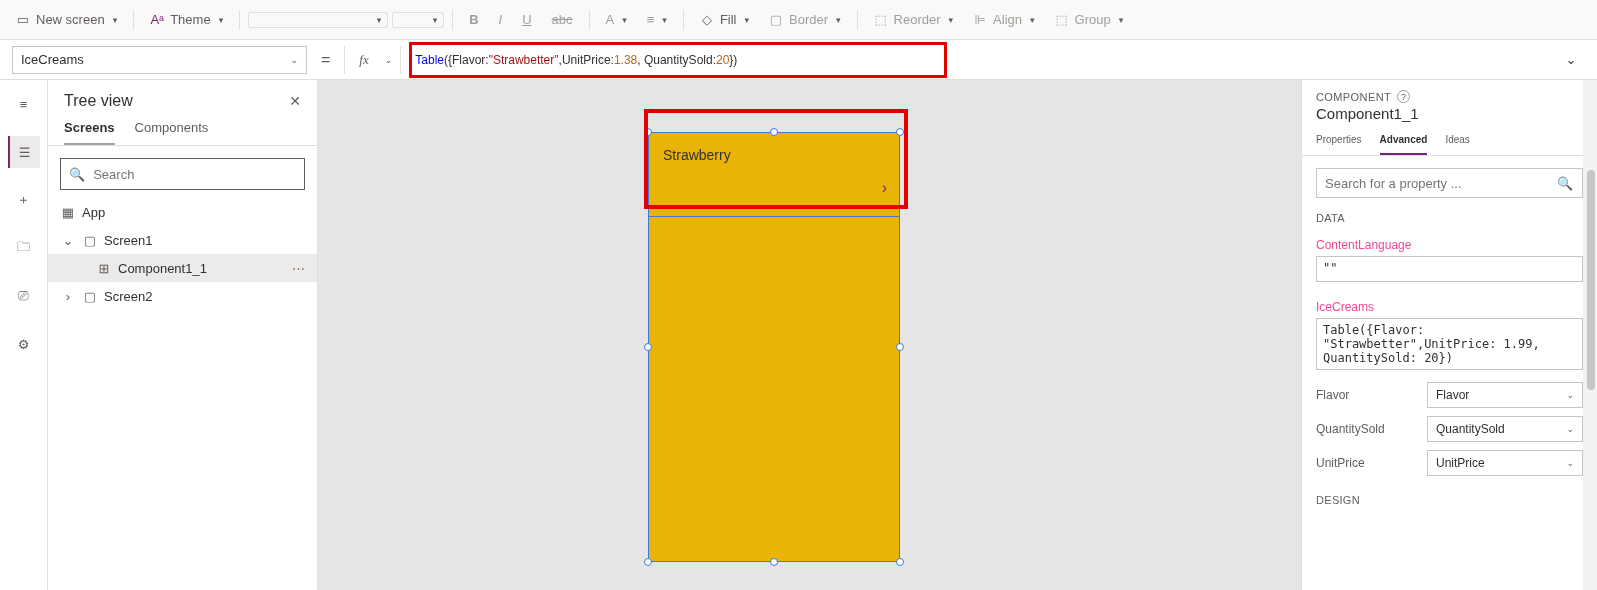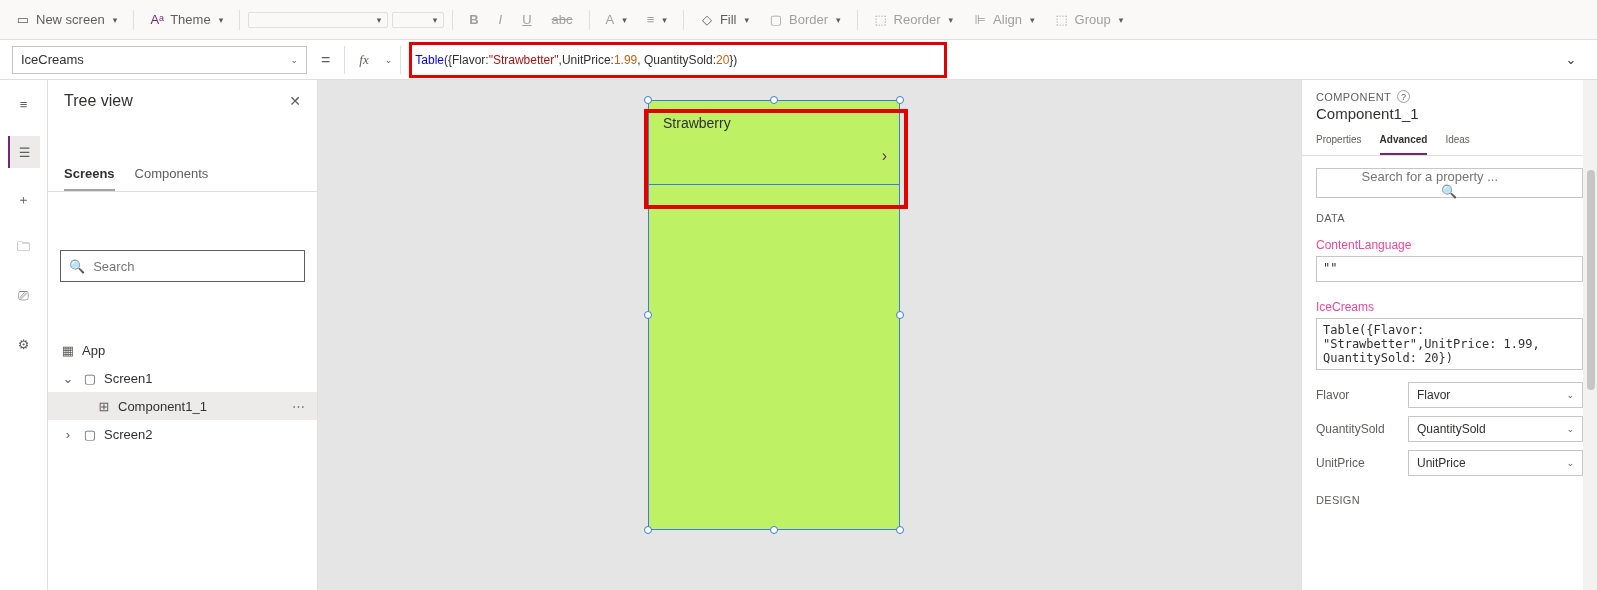--- a/index.html
+++ b/index.html
@@ -24,62 +24,62 @@
   .tok-str { color: #a31515; }
   .tok-num { color: #b5651d; }
   .expand-fx { width: 28px; display: flex; align-items: center; justify-content: center; }
 
   
   .main { display: flex; height: calc(590px - 80px); }
   .left-rail { width: 48px; background: #fff; border-right: 1px solid #e1dfdd; display: flex; flex-direction: column; align-items: center; padding-top: 8px; gap: 16px; }
   .rail-btn { width: 32px; height: 32px; display: flex; align-items: center; justify-content: center; color: #605e5c; cursor: pointer; }
 
   
-  .tree-panel { width: 270px; background: #fff; border-right: 1px solid #e1dfdd; display: flex; flex-direction: column; gap: 46px; }
+  .tree-panel { width: 270px; background: #fff; border-right: 1px solid #e1dfdd; display: flex; flex-direction: column; }
   .tree-header { display: flex; justify-content: space-between; align-items: center; padding: 12px 16px 4px; }
   .tree-title { font-size: 16px; font-weight: 400; }
   .tree-tabs { display: flex; gap: 20px; padding: 6px 16px 0; border-bottom: 1px solid #e1dfdd; }
   .tree-tab { padding-bottom: 8px; cursor: pointer; color: #605e5c; }
   .tree-tab.active { color: #323130; border-bottom: 2px solid #a3a3a3; font-weight: 600; }
   .tree-search { margin: 12px 12px 8px; height: 32px; border: 1px solid #605e5c; display: flex; align-items: center; padding: 0 8px; gap: 8px; }
   .tree-search input { border: none; outline: none; flex: 1; font-size: 13px; }
   .tree-list { flex: 1; overflow: auto; }
   .tree-row { display: flex; align-items: center; padding: 6px 12px; gap: 6px; cursor: pointer; color: #323130; }
   .tree-row.indent2 { padding-left: 48px; }
   .tree-row.selected { background: #edebe9; }
   .tree-more { margin-left: auto; color: #605e5c; }
   .tree-icon { width: 16px; height: 16px; display: inline-flex; align-items: center; justify-content: center; color: #605e5c; }
 
   
   .canvas { flex: 1; background: #e5e5e5; position: relative; }
-  .component { position: absolute; left: 330px; top: 20px; width: 252px; height: 430px; background: #bef264; border: 1px solid #3b7dd8; }
+  .component { position: absolute; left: 330px; top: 52px; width: 252px; height: 430px; background: #eab308; border: 1px solid #3b7dd8; }
   .sel-handle { position: absolute; width: 8px; height: 8px; background: #fff; border: 1px solid #3b7dd8; border-radius: 50%; }
   .h-tl { left: -5px; top: -5px; } .h-tm { left: 50%; top: -5px; transform: translateX(-50%); } .h-tr { right: -5px; top: -5px; }
   .h-ml { left: -5px; top: 50%; transform: translateY(-50%); } .h-mr { right: -5px; top: 50%; transform: translateY(-50%); }
   .h-bl { left: -5px; bottom: -5px; } .h-bm { left: 50%; bottom: -5px; transform: translateX(-50%); } .h-br { right: -5px; bottom: -5px; }
 
   .gallery-item { position: relative; height: 84px; border-bottom: 1px solid #3b7dd8; padding: 14px 14px; }
   .gallery-text { color: #323130; font-size: 14px; }
   .gallery-arrow { position: absolute; right: 12px; top: 46px; color: #742774; font-size: 16px; }
   .red-box { position: absolute; left: 326px; top: 29px; width: 264px; height: 100px; border: 4px solid #e50000; pointer-events: none; }
 
   
   .right-panel { width: 296px; background: #fff; border-left: 1px solid #e1dfdd; display: flex; flex-direction: column; position: relative; }
   .right-head { padding: 10px 14px 2px; display: flex; align-items: center; gap: 6px; color: #605e5c; font-size: 11px; letter-spacing: 0.4px; }
   .right-title { padding: 0 14px 6px; font-size: 15px; color: #323130; }
   .right-tabs { display: flex; gap: 18px; padding: 0 14px; border-bottom: 1px solid #e1dfdd; }
   .right-tab { padding: 6px 0 8px; cursor: pointer; color: #605e5c; font-size: 10px; text-align: center; }
   .right-tab.active { color: #323130; border-bottom: 2px solid #742774; font-weight: 600; }
-  .right-search { margin: 12px 14px 10px; height: 30px; border: 1px solid #c8c6c4; display: flex; align-items: center; padding: 0 8px; justify-content: space-between; color: #605e5c; flex-direction: column; }
+  .right-search { margin: 12px 14px 10px; height: 30px; border: 1px solid #c8c6c4; display: flex; align-items: center; padding: 0 8px; justify-content: space-between; color: #605e5c; }
   .right-search input { border: none; outline: none; flex: 1; font-size: 13px; }
   .sect-label { padding: 4px 14px; font-size: 11px; color: #605e5c; letter-spacing: 0.3px; }
   .prop-block { padding: 4px 14px 8px; }
   .prop-name { font-size: 12px; color: #ec4899; padding: 6px 0 4px; }
   .prop-input { width: 100%; min-height: 26px; border: 1px solid #c8c6c4; padding: 4px 6px; font-family: Consolas, monospace; font-size: 12px; color: #323130; }
-  .prop-row { display: flex; align-items: center; justify-content: space-between; padding: 4px 14px; gap: 4px; }
+  .prop-row { display: flex; align-items: center; justify-content: space-between; padding: 4px 14px; gap: 23px; }
   .prop-row .lbl { font-size: 12px; color: #605e5c; width: 88px; }
   .prop-row .sel { flex: 1; height: 26px; border: 1px solid #c8c6c4; display: flex; align-items: center; justify-content: space-between; padding: 0 8px; font-size: 12px; }
   .right-scroll { position: absolute; right: 0; top: 0; width: 14px; height: 100%; background: #f3f2f1; }
   .right-thumb { position: absolute; right: 2px; top: 90px; width: 8px; height: 220px; background: #c8c6c4; border-radius: 4px; }
   .expand-arrow { position: absolute; right: 4px; top: 8px; color: #605e5c; }
 </style>
 </head>
 <body>
 
 <div class="toolbar">
@@ -155,21 +155,21 @@
   <div style="border-left:1px solid #e1dfdd;height:28px;"></div>
   <span class="fx-label">fx</span>
   <span class="chev">⌄</span>
   <div style="border-left:1px solid #e1dfdd;height:28px;"></div>
   <div class="formula-box">
     <div class="formula-highlight"></div>
     <span class="tok-fn">Table</span>
       <span>({Flavor: </span>
       <span class="tok-str">"Strawbetter"</span>
       <span>,UnitPrice: </span>
-      <span class="tok-num">1.99</span>
+      <span class="tok-num">1.38</span>
       <span>, QuantitySold: </span>
       <span class="tok-num">20</span>
       <span>})</span>
   </div>
   <div class="expand-fx">
     <span>⌄</span>
   </div>
 </div>
 
 <div class="main">

